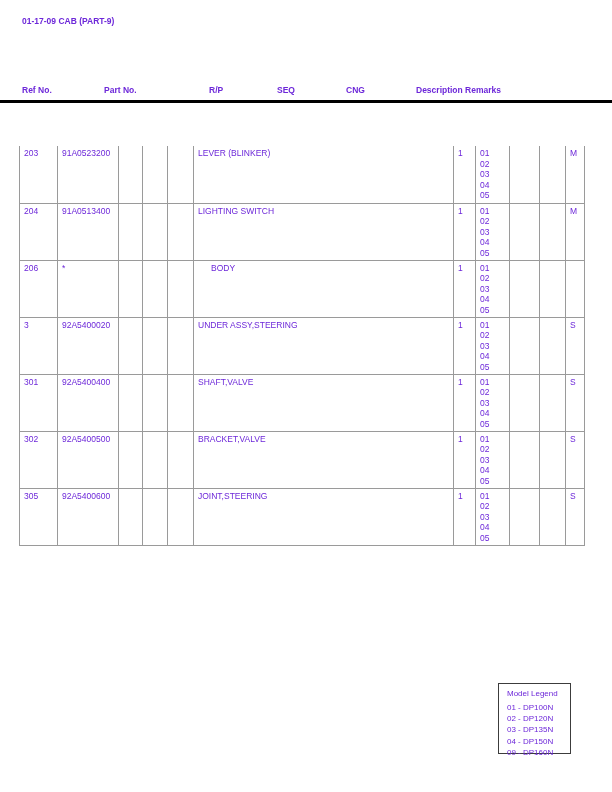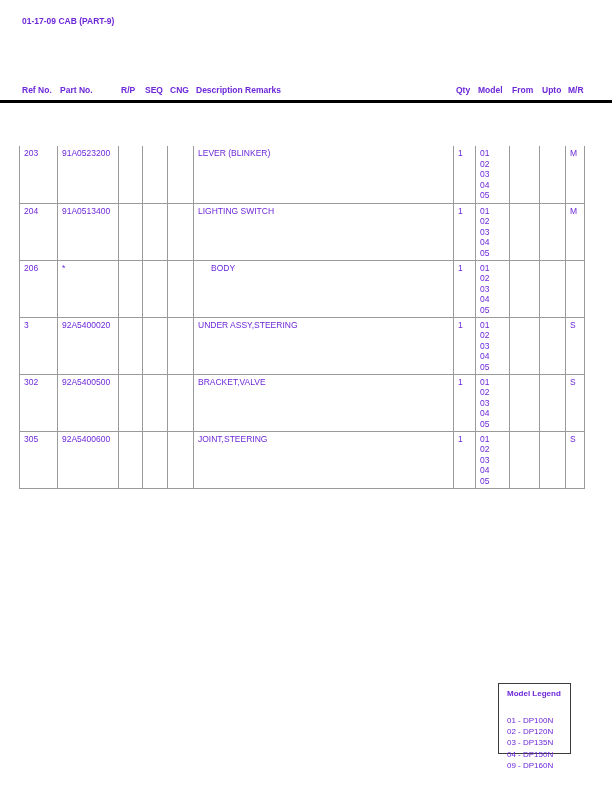--- a/index.html
+++ b/index.html
@@ -52,33 +52,33 @@
   td.c-mr{padding-left:5px;}
   .model-line{line-height:10.6px;}
   .legend{
     position:absolute;left:498px;top:683px;width:73px;height:71px;
     border:1.5px solid #3c3c3c;
     box-sizing:border-box;
     padding:5px 2px 0 8px;
     background:#ffffff;
   }
   .legend-title{
-    font-size:8px;font-weight:bold;white-space:nowrap;margin-bottom:17px;
+    font-size:8px;font-weight:normal;white-space:nowrap;margin-bottom:4px;
   }
   .legend-item{
     font-size:8px;line-height:11.2px;white-space:nowrap;
   }
 </style>
 </head>
 <body>
 
 <div class="page">
   <div class="doc-title">01-17-09 CAB (PART-9)</div>
 
-  <div class="thead" id="thead" style="grid-template-columns: 38px 61px 24px 25px 26px 260px 22px 34px 30px 26px 19px;">
+  <div class="thead" id="thead" style="grid-template-columns: 38px 61px 24px 25px 26px 260px 22px 34px 30px 26px 19px; gap: 44px;">
       <span>Ref No.</span>
       <span>Part No.</span>
       <span>R/P</span>
       <span>SEQ</span>
       <span>CNG</span>
       <span>Description Remarks</span>
       <span>Qty</span>
       <span>Model</span>
       <span>From</span>
       <span>Upto</span>
@@ -171,20 +171,39 @@
             <div class="model-line">02</div>
             <div class="model-line">03</div>
             <div class="model-line">04</div>
             <div class="model-line">05</div>
           </td>
           <td class="c-from"></td>
           <td class="c-upto"></td>
           <td class="c-mr">S</td>
         </tr>
         <tr>
+          <td class="c-ref">301</td>
+          <td class="c-part">92A5400400</td>
+          <td class="c-rp"></td>
+          <td class="c-seq"></td>
+          <td class="c-cng"></td>
+          <td class="c-desc">SHAFT,VALVE</td>
+          <td class="c-qty">1</td>
+          <td class="c-model">
+            <div class="model-line">01</div>
+            <div class="model-line">02</div>
+            <div class="model-line">03</div>
+            <div class="model-line">04</div>
+            <div class="model-line">05</div>
+          </td>
+          <td class="c-from"></td>
+          <td class="c-upto"></td>
+          <td class="c-mr">S</td>
+        </tr>
+        <tr>
           <td class="c-ref">302</td>
           <td class="c-part">92A5400500</td>
           <td class="c-rp"></td>
           <td class="c-seq"></td>
           <td class="c-cng"></td>
           <td class="c-desc">BRACKET,VALVE</td>
           <td class="c-qty">1</td>
           <td class="c-model">
             <div class="model-line">01</div>
             <div class="model-line">02</div>

